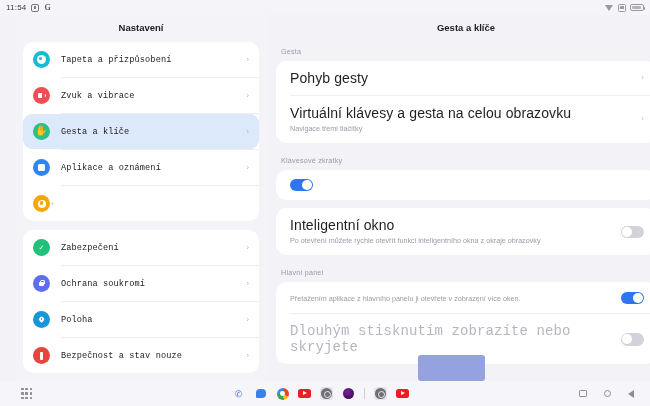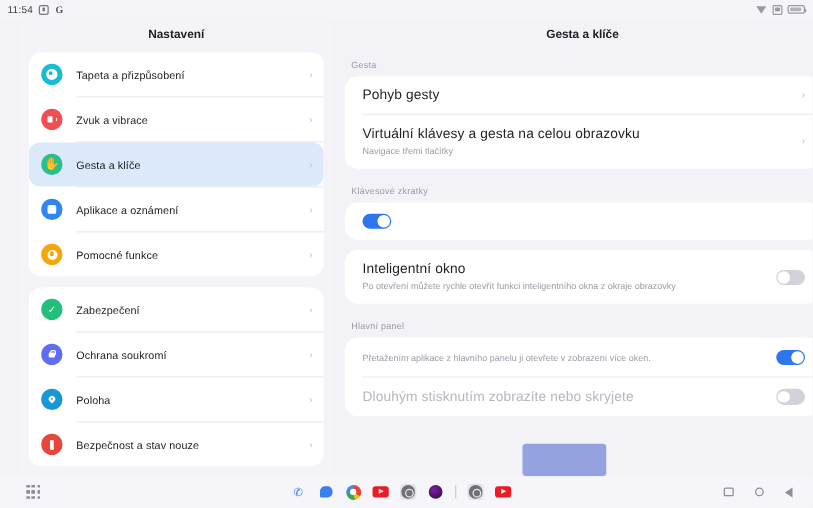--- a/index.html
+++ b/index.html
@@ -40,21 +40,21 @@
   .body { position: absolute; top: 15px; left: 16px; width: 650px; height: 366px; display: flex; }
   .left-pane { width: 250px; height: 100%; background: #f4f4f8; position: relative; }
   .right-pane { width: 400px; height: 100%; background: #f2f2f7; position: relative; }
 
   .pane-title { text-align: center; font-size: 9.5px; font-weight: 700; color: #1d1d22; padding: 7px 0 9px; }
 
   
   .card { background: #ffffff; border-radius: 10px; margin: 0 7px 9px 7px; overflow: hidden; }
   .nav-item {
     display: flex; align-items: center; height: 35px; padding: 0 9px 0 10px;
-    position: relative; background: transparent;
+    position: relative; background: transparent; font-family: Liberation Mono, monospace;
   }
   .nav-item.active { background: #dbe9fb; border-radius: 9px; }
   .nav-ico {
     width: 17px; height: 17px; border-radius: 50%; flex: 0 0 17px;
     display: flex; align-items: center; justify-content: center;
     font-size: 9px; color: #fff; line-height: 1;
   }
   .nav-lbl { margin-left: 11px; font-size: 8.6px; color: #232329; flex: 1; letter-spacing:.1px;}
   .nav-item.active .nav-lbl { color: #1b1b20; }
   .chev { color: #b8b8c0; font-size: 8px; line-height: 1; }
@@ -78,23 +78,23 @@
   .g-pin{width:8px;height:8px;position:relative;}
   .g-pin::before{content:"";position:absolute;left:1.6px;top:1.2px;width:4.6px;height:4.6px;border-radius:50% 50% 50% 0;transform:rotate(-45deg);background:#fff;}
   .g-pin::after{content:"";position:absolute;left:3.1px;top:2.7px;width:1.7px;height:1.7px;border-radius:50%;background:#1797d8;}
   .g-alert{width:3px;height:8px;background:#fff;border-radius:1px;position:relative;}
 
   
   .sec-label { font-size: 7.2px; color: #9a9aa6; padding: 5px 0 5px 15px; letter-spacing:.2px;}
   .rcard { background: #ffffff; border-radius: 10px; margin: 0 10px 8px 10px; overflow: hidden; }
   .row { display: flex; align-items: center; padding: 9px 12px 9px 14px; position: relative; }
   .row-txt { flex: 1; min-width: 0; padding-right: 10px; }
-  .row-title { font-size: 11px; color: #1f1f26; letter-spacing:.1px; }
+  .row-title { font-size: 14px; color: #1f1f26; letter-spacing:.1px; }
   .row-sub { font-size: 7.2px; color: #9b9ba6; margin-top: 2.5px; line-height: 1.45; }
-  .row.disabled .row-title { color: #b6b6c0; }
+  .row.disabled .row-title { color: #b6b6c0; font-family: Liberation Mono, monospace; }
   .row.disabled .row-sub { color: #c6c6ce; }
   .rdiv { height: 1px; background: #efeff3; margin-left: 14px; }
 
   .toggle { width: 23px; height: 12.5px; border-radius: 7px; position: relative; flex: 0 0 23px; }
   .toggle.on { background: #2e76f0; }
   .toggle.off { background: #d2d2da; }
   .toggle .knob { position: absolute; top: 1.4px; width: 9.7px; height: 9.7px; border-radius: 50%; background: #fff; }
   .toggle.on .knob { right: 1.4px; }
   .toggle.off .knob { left: 1.4px; }
 
@@ -182,21 +182,20 @@
               <span class="g-apps"></span>
             </span>
           <span class="nav-lbl">Aplikace a oznámení</span>
           <span class="chev">›</span>
         </div>
         <div class="divider"></div>
         <div class="nav-item">
           <span class="nav-ico" style="background:#f6a609">
               <span class="g-bulb"></span>
             </span>
-          <span class="nav-lbl">Pomocné funkce</span>
           <span class="chev">›</span>
         </div>
       </div>
 
       <div class="card">
         <div class="nav-item">
           <span class="nav-ico" style="background:#22c07a">
               <span class="g-shield">✓</span>
             </span>
           <span class="nav-lbl">Zabezpečení</span>

